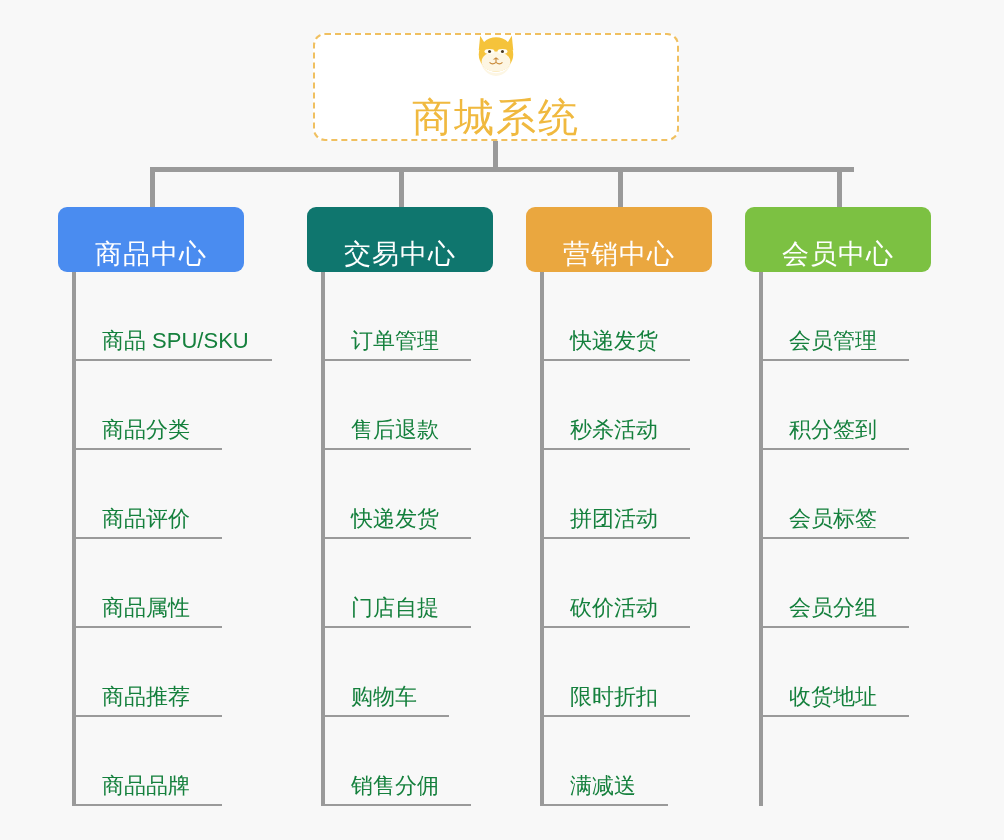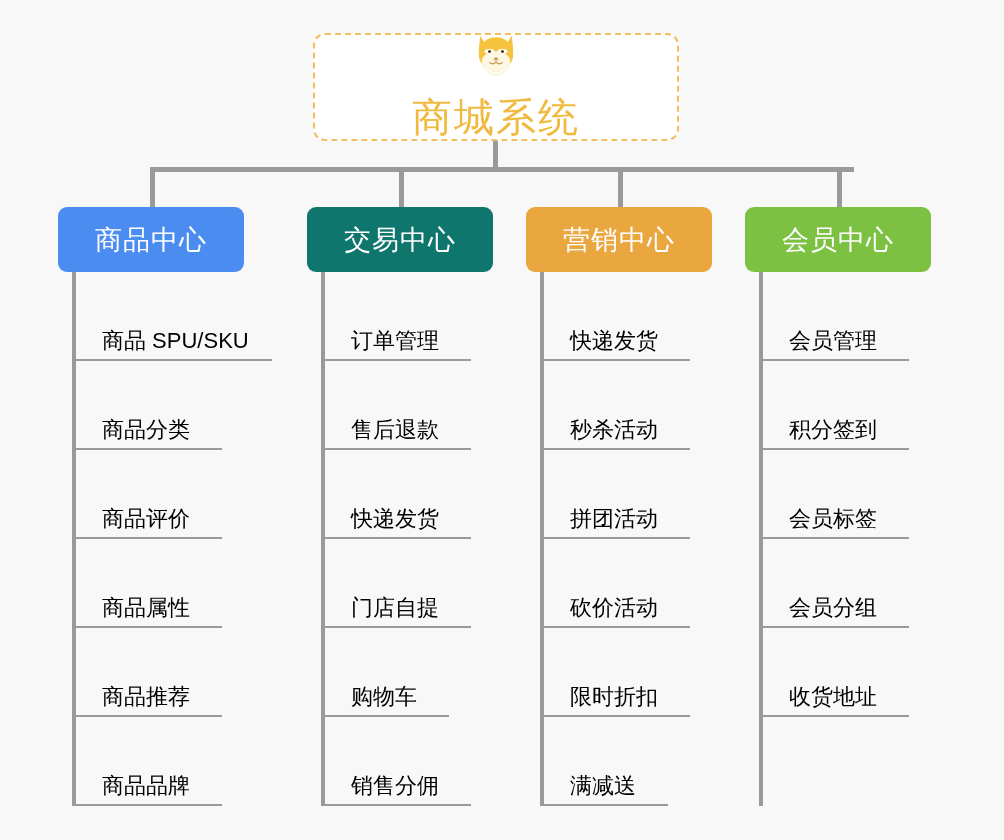--- a/index.html
+++ b/index.html
@@ -81,21 +81,21 @@
   .column {
     position: absolute;
     top: 207px;
     width: 186px;
   }
   .cat-header {
     position: relative;
     height: 65px;
     border-radius: 9px;
     display: flex;
-    align-items: center;
+    align-items: flex-end;
     justify-content: center;
     color: #ffffff;
     font-size: 27px;
     letter-spacing: 1px;
     z-index: 2;
   }
 
   
   .leaf-list {
     position: relative;
@@ -112,21 +112,21 @@
   .leaf {
     position: relative;
     height: 89px;
     box-sizing: border-box;
     display: flex;
     align-items: flex-end;
     padding-left: 30px;
   }
   .leaf-label {
     font-size: 22px;
-    color: #000000;
+    color: #15803d;
     line-height: 1;
     padding-bottom: 9px;
     white-space: nowrap;
   }
   .leaf-underline {
     position: absolute;
     left: 0;
     bottom: 0;
     height: 2px;
     background: #9a9a9a;

